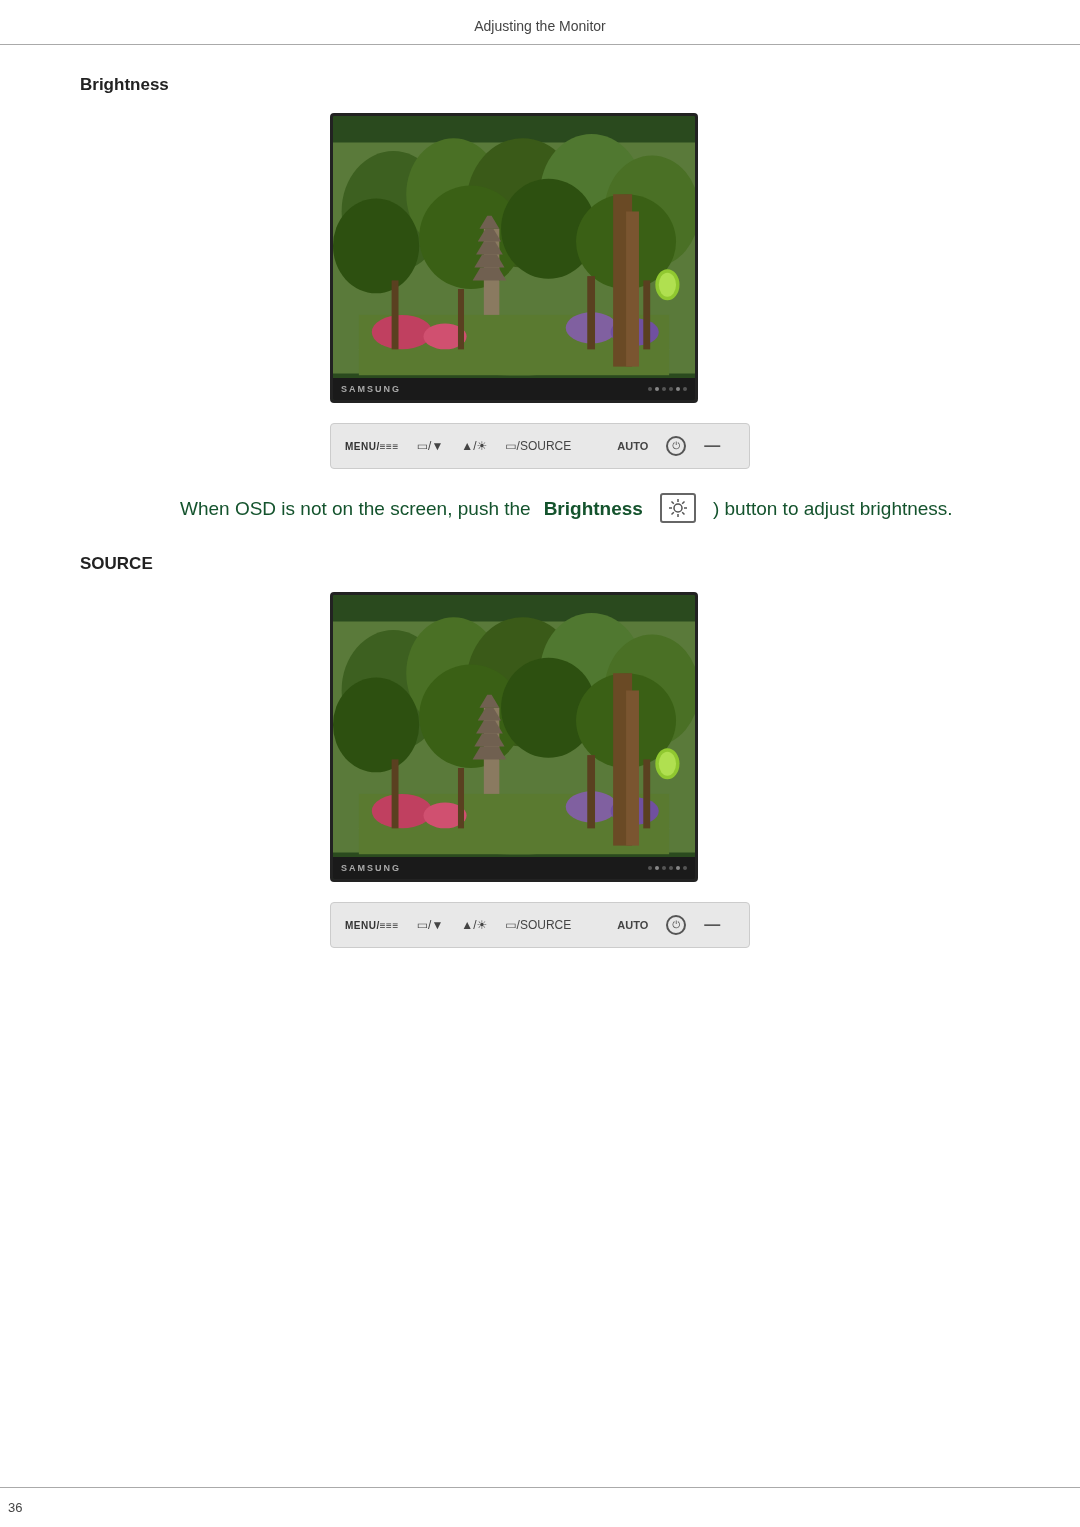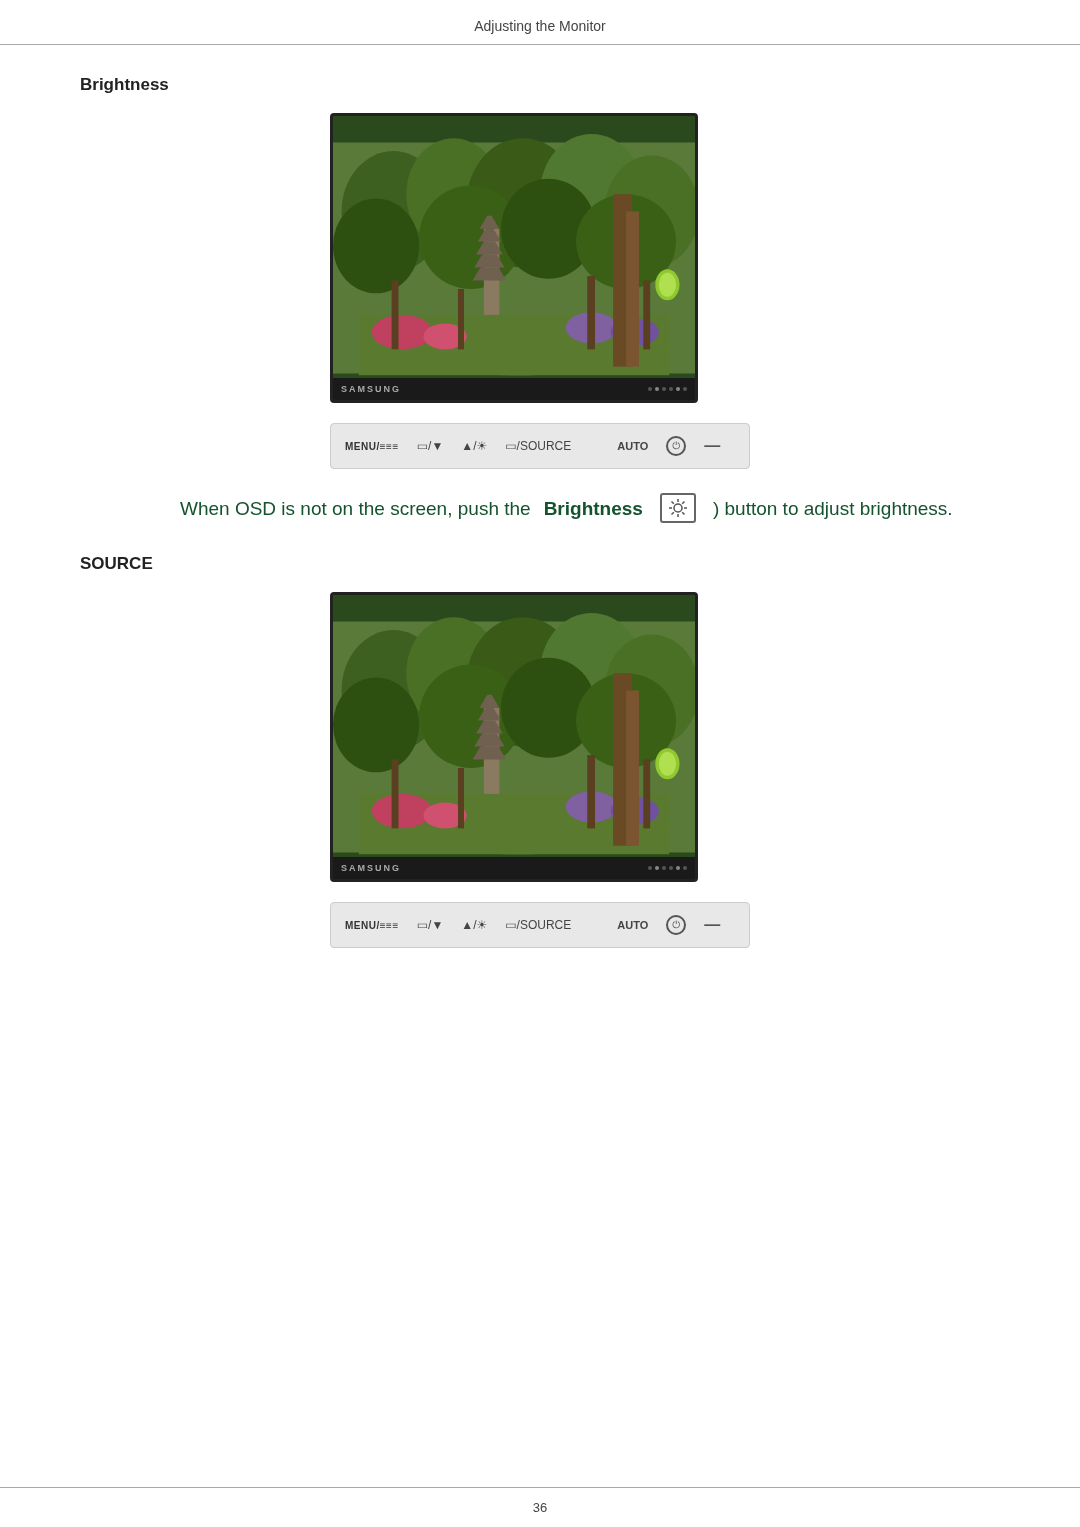--- a/index.html
+++ b/index.html
@@ -182,21 +182,21 @@
       margin: 0 4px;
     }
 
     .brightness-icon svg {
       width: 22px;
       height: 22px;
     }
 
     .footer {
       border-top: 1px solid #aaa;
-      text-align: center;
+      text-align: left;
       padding: 12px 8px;
       font-size: 13px;
       color: #444;
     }
   </style>
 </head>
 <body>
 
 <div class="page-container">
 

